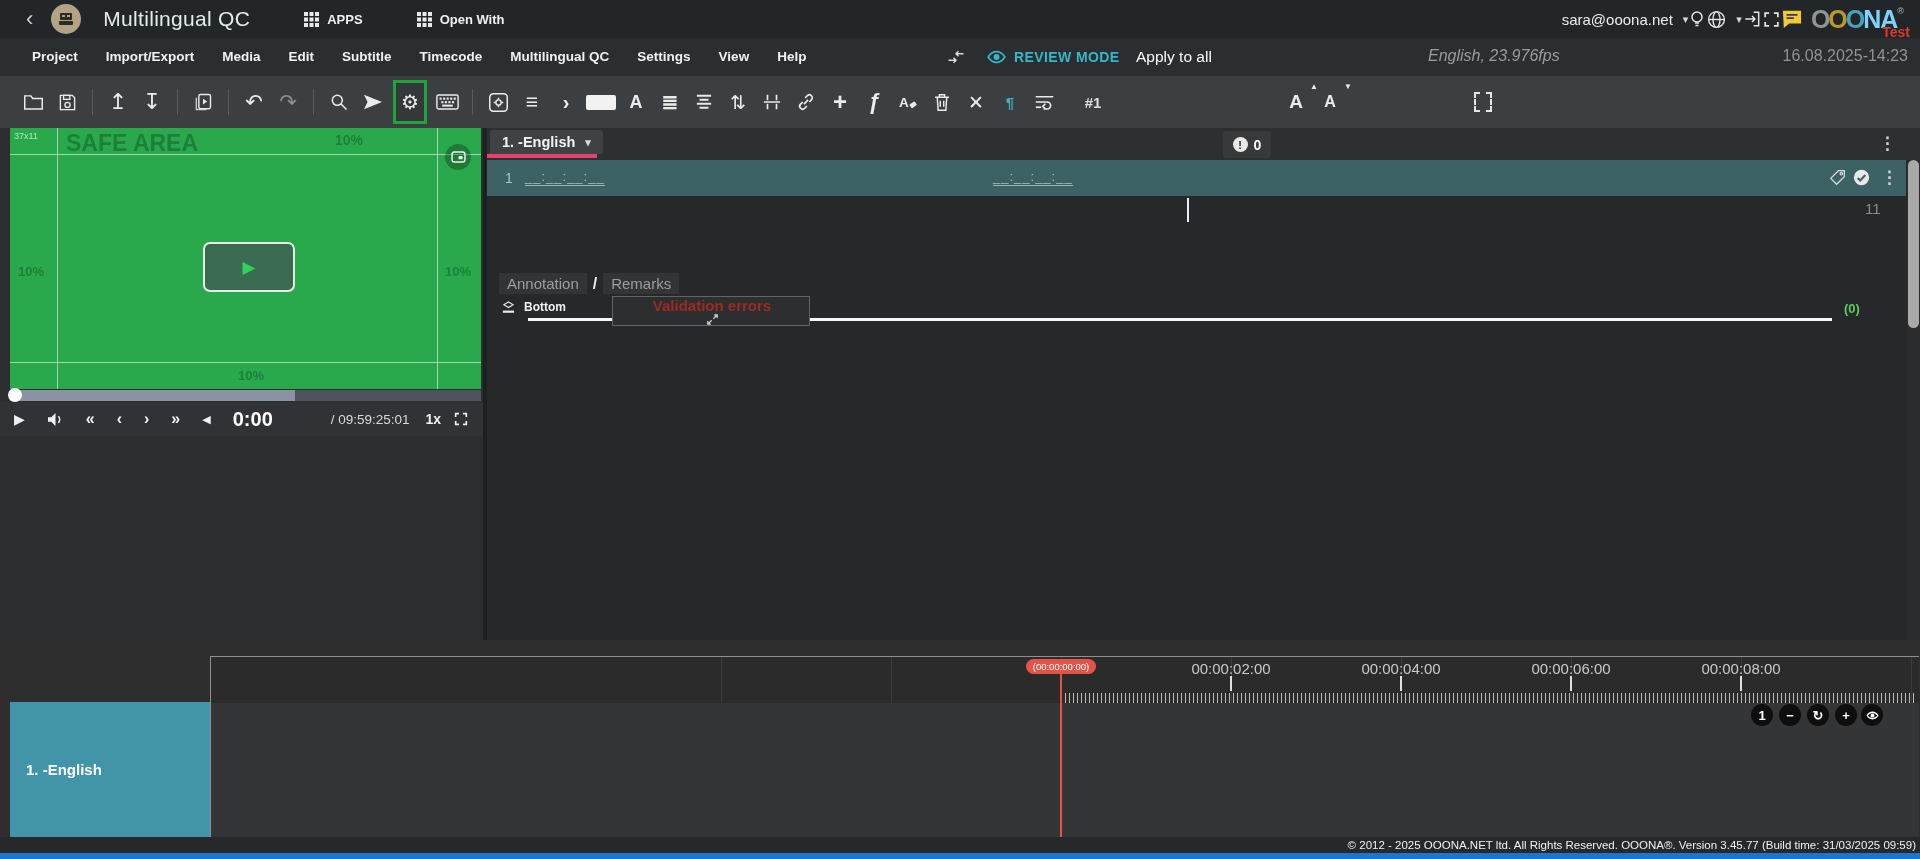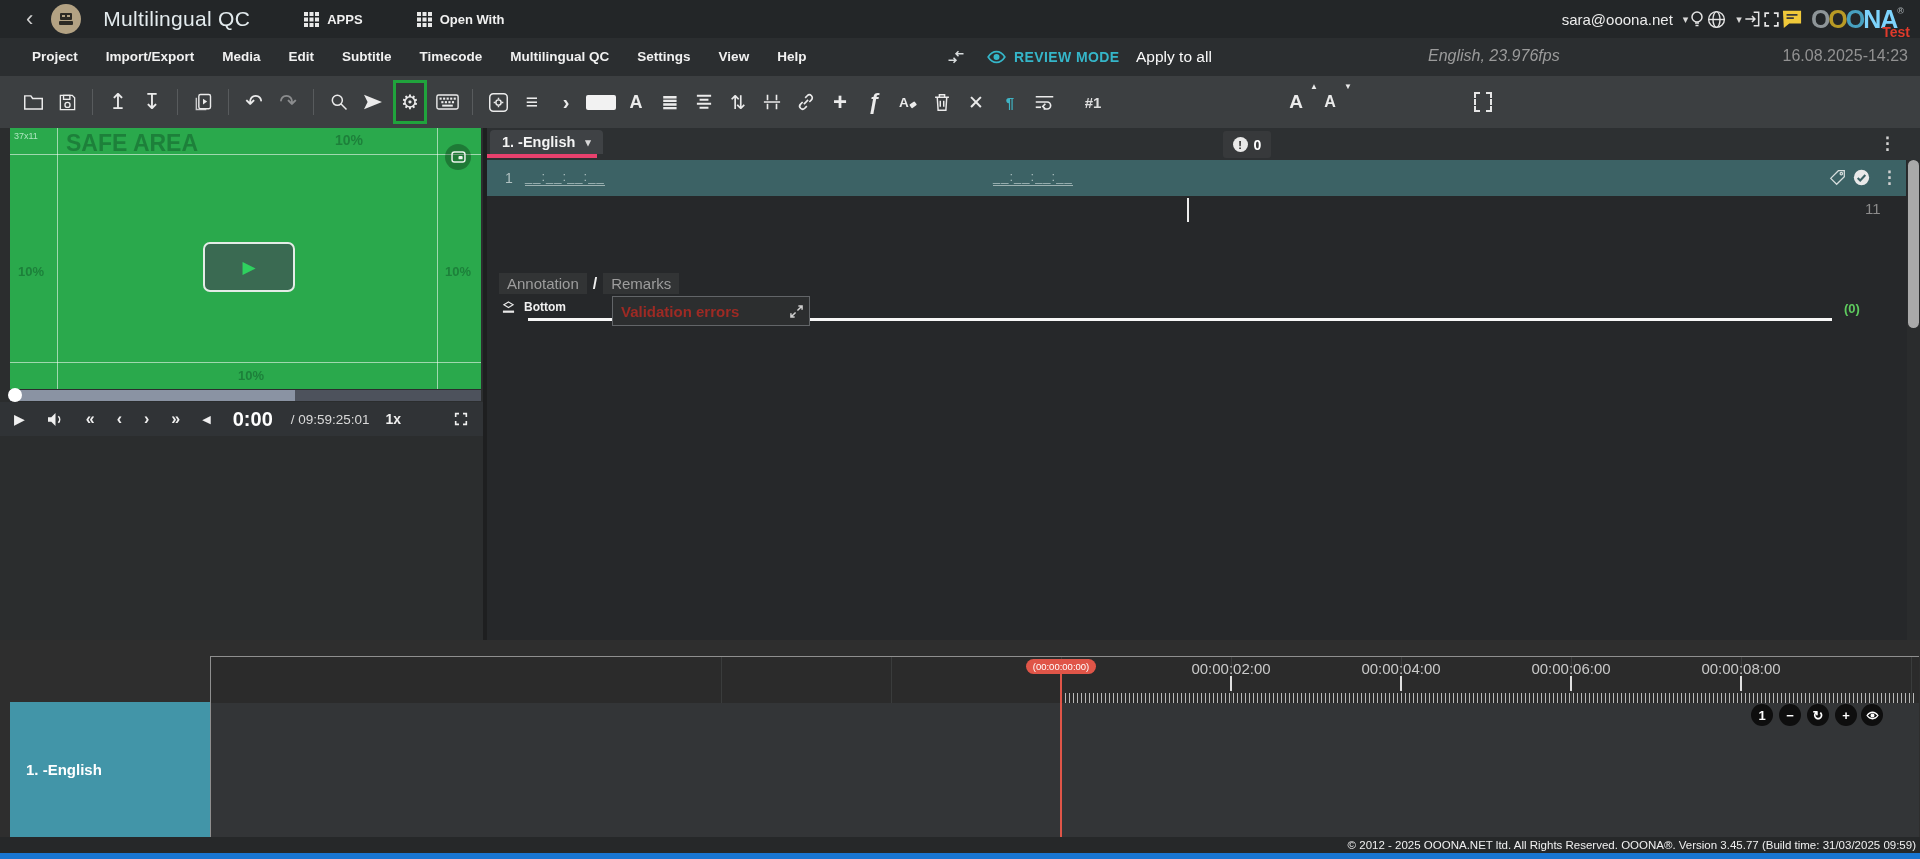--- a/index.html
+++ b/index.html
@@ -63,21 +63,21 @@
            display:flex;align-items:center;justify-content:center;}
   .playbtn .tri{color:#2fd15f;font-size:17px;}
   
   #seek{left:10px;top:262px;width:471px;height:11px;background:#4d525c;}
   #seekfill{left:0;top:0;width:285px;height:11px;background:#8a93a3;}
   #seekthumb{left:-2px;top:-2px;width:14px;height:14px;border-radius:50%;background:#ffffff;}
   #controls{left:0;top:274px;width:483px;height:34px;background:#303336;display:flex;align-items:center;
             gap:0;padding:0 14px;box-sizing:border-box;color:#f0f0f0;}
   #controls .g{margin-right:22px;font-size:15px;}
   .timecur{font-size:20px;font-weight:bold;color:#ffffff;margin-right:18px;}
-  .timedur{font-size:13.5px;color:#d9d9d9;margin-right:16px;}
+  .timedur{font-size:13.5px;color:#d9d9d9;margin-right:16px;margin-left:40px;}
   .speed{font-size:14px;font-weight:bold;margin-right:10px;}
 
   
   #tabbar{left:0;top:0;width:1433px;height:32px;background:#2d3032;}
   .tab{position:absolute;left:3px;top:2px;height:24px;padding:0 12px;background:#3f4245;border-radius:4px 4px 0 0;
        display:flex;align-items:center;gap:10px;font-weight:bold;font-size:14.5px;color:#f4f4f4;}
   .tabunderline{position:absolute;left:0px;top:26px;width:110px;height:4px;background:#e8416d;}
   .errbadge{position:absolute;left:736px;top:3px;width:48px;height:27px;background:#37393b;border-radius:3px;
             display:flex;align-items:center;justify-content:center;gap:6px;}
   .errcirc{width:15px;height:15px;border-radius:50%;background:#e9e9e9;color:#222;font-size:11px;font-weight:bold;
@@ -86,21 +86,21 @@
   .kebab{color:#d2d2d2;font-size:17px;font-weight:bold;line-height:1;}
   #subrow{left:0;top:32px;width:1419px;height:36px;background:#3c6265;}
   .rownum{color:#b0c1c1;font-size:14px;}
   .tcph{color:#a8bcbc;font-size:13px;letter-spacing:1px;border-bottom:1px solid #9db1b1;padding-bottom:1px;}
   .cursor{width:2px;height:24px;background:#ededed;}
   .charcount{color:#8b8b8b;font-size:15px;}
   .chip{background:#323435;color:#9d9d9d;font-size:15px;padding:2px 8px;}
   .slash{color:#efefef;font-size:16px;font-weight:bold;margin:0 6px;}
   .posrow{display:flex;align-items:center;gap:8px;color:#f0f0f0;font-weight:bold;font-size:12px;}
   .valbox{border:1px solid #626568;background:#2c2e2f;width:198px;height:30px;box-sizing:border-box;
-          display:flex;align-items:center;justify-content:space-between;padding:0 6px 0 8px;z-index:2;}
+          display:flex;align-items:center;justify-content:space-between;padding:0 6px 0 8px;z-index:2;flex-direction:column;}
   .valtitle{color:#9e2a24;font-weight:bold;font-size:15px;}
   .whline{height:3px;background:#f7f7f7;z-index:1;}
   .valcount{color:#5ecb5e;font-size:13px;font-weight:bold;}
   #vscroll{right:0;top:32px;bottom:0;width:13px;background:#2a2c2d;}
   #vthumb{left:1px;top:0;width:11px;height:168px;background:#a9a9a9;border-radius:6px;}
 
   
   #timeline{left:0;top:640px;width:1920px;height:197px;background:#2e2e2e;}
   #track-label{left:10px;top:62px;width:200px;height:135px;background:#4295a8;display:flex;align-items:center;}
   #track-label span{margin-left:16px;font-weight:bold;font-size:15px;color:#fff;}

